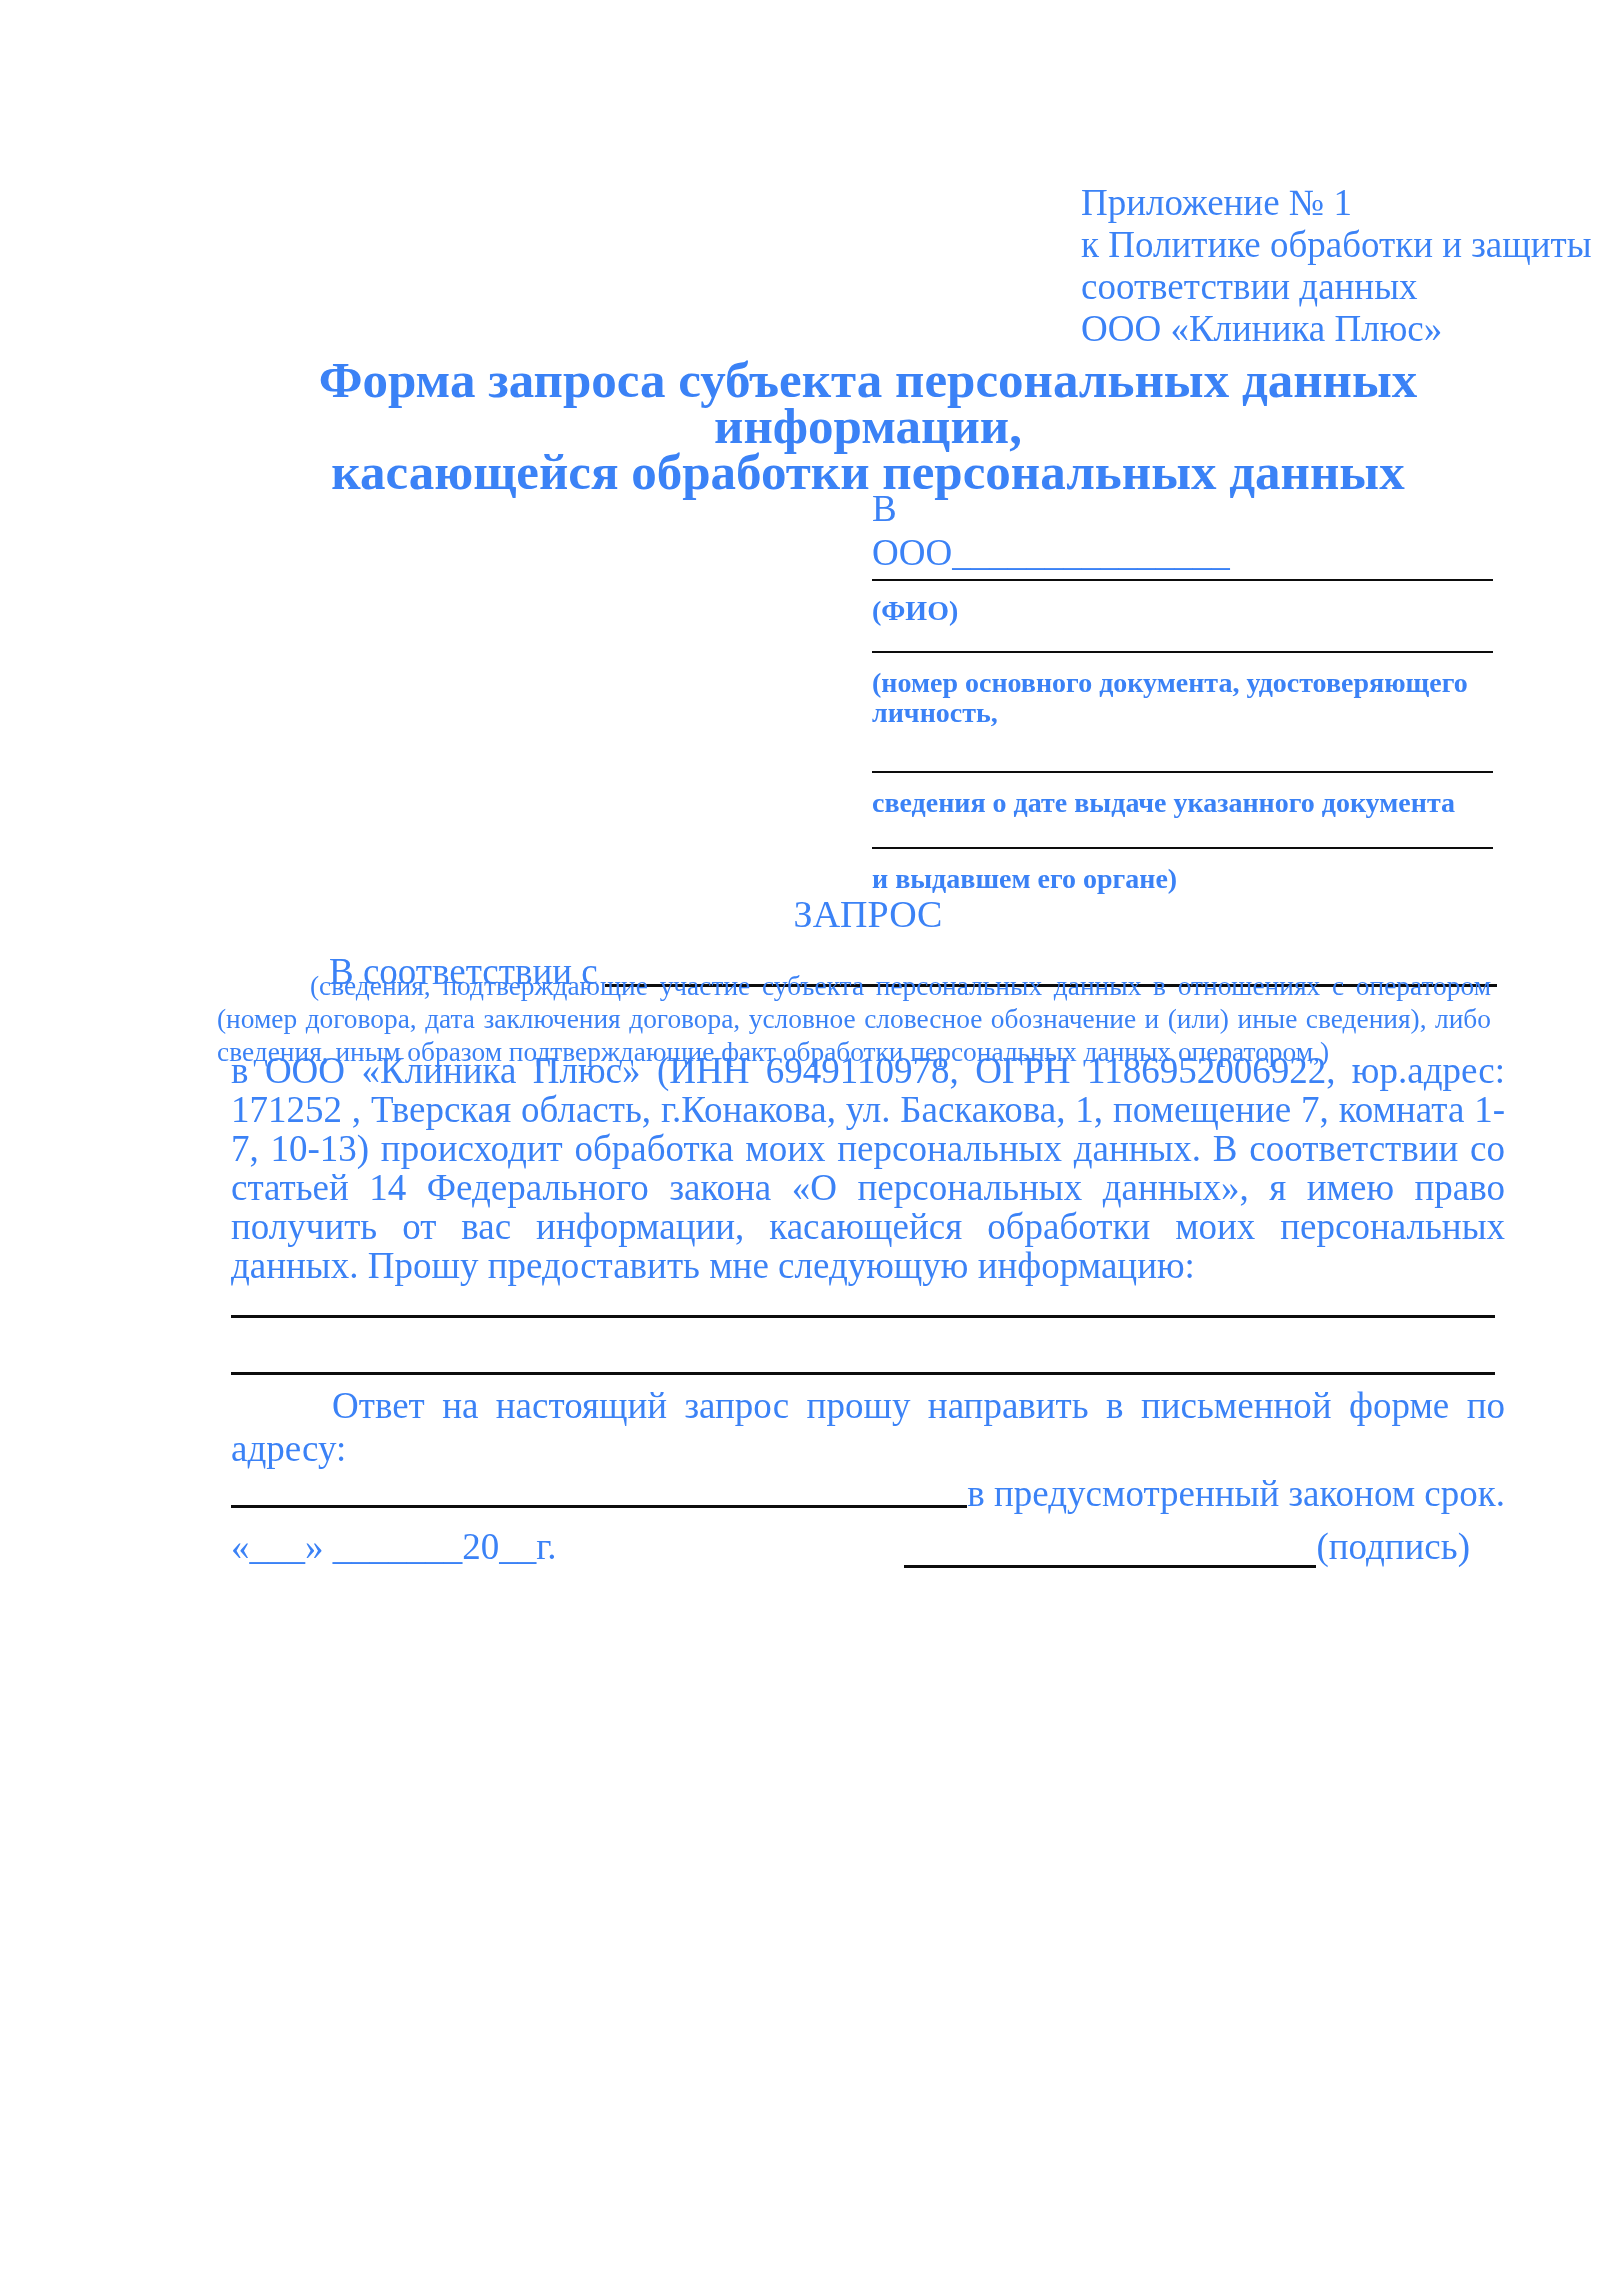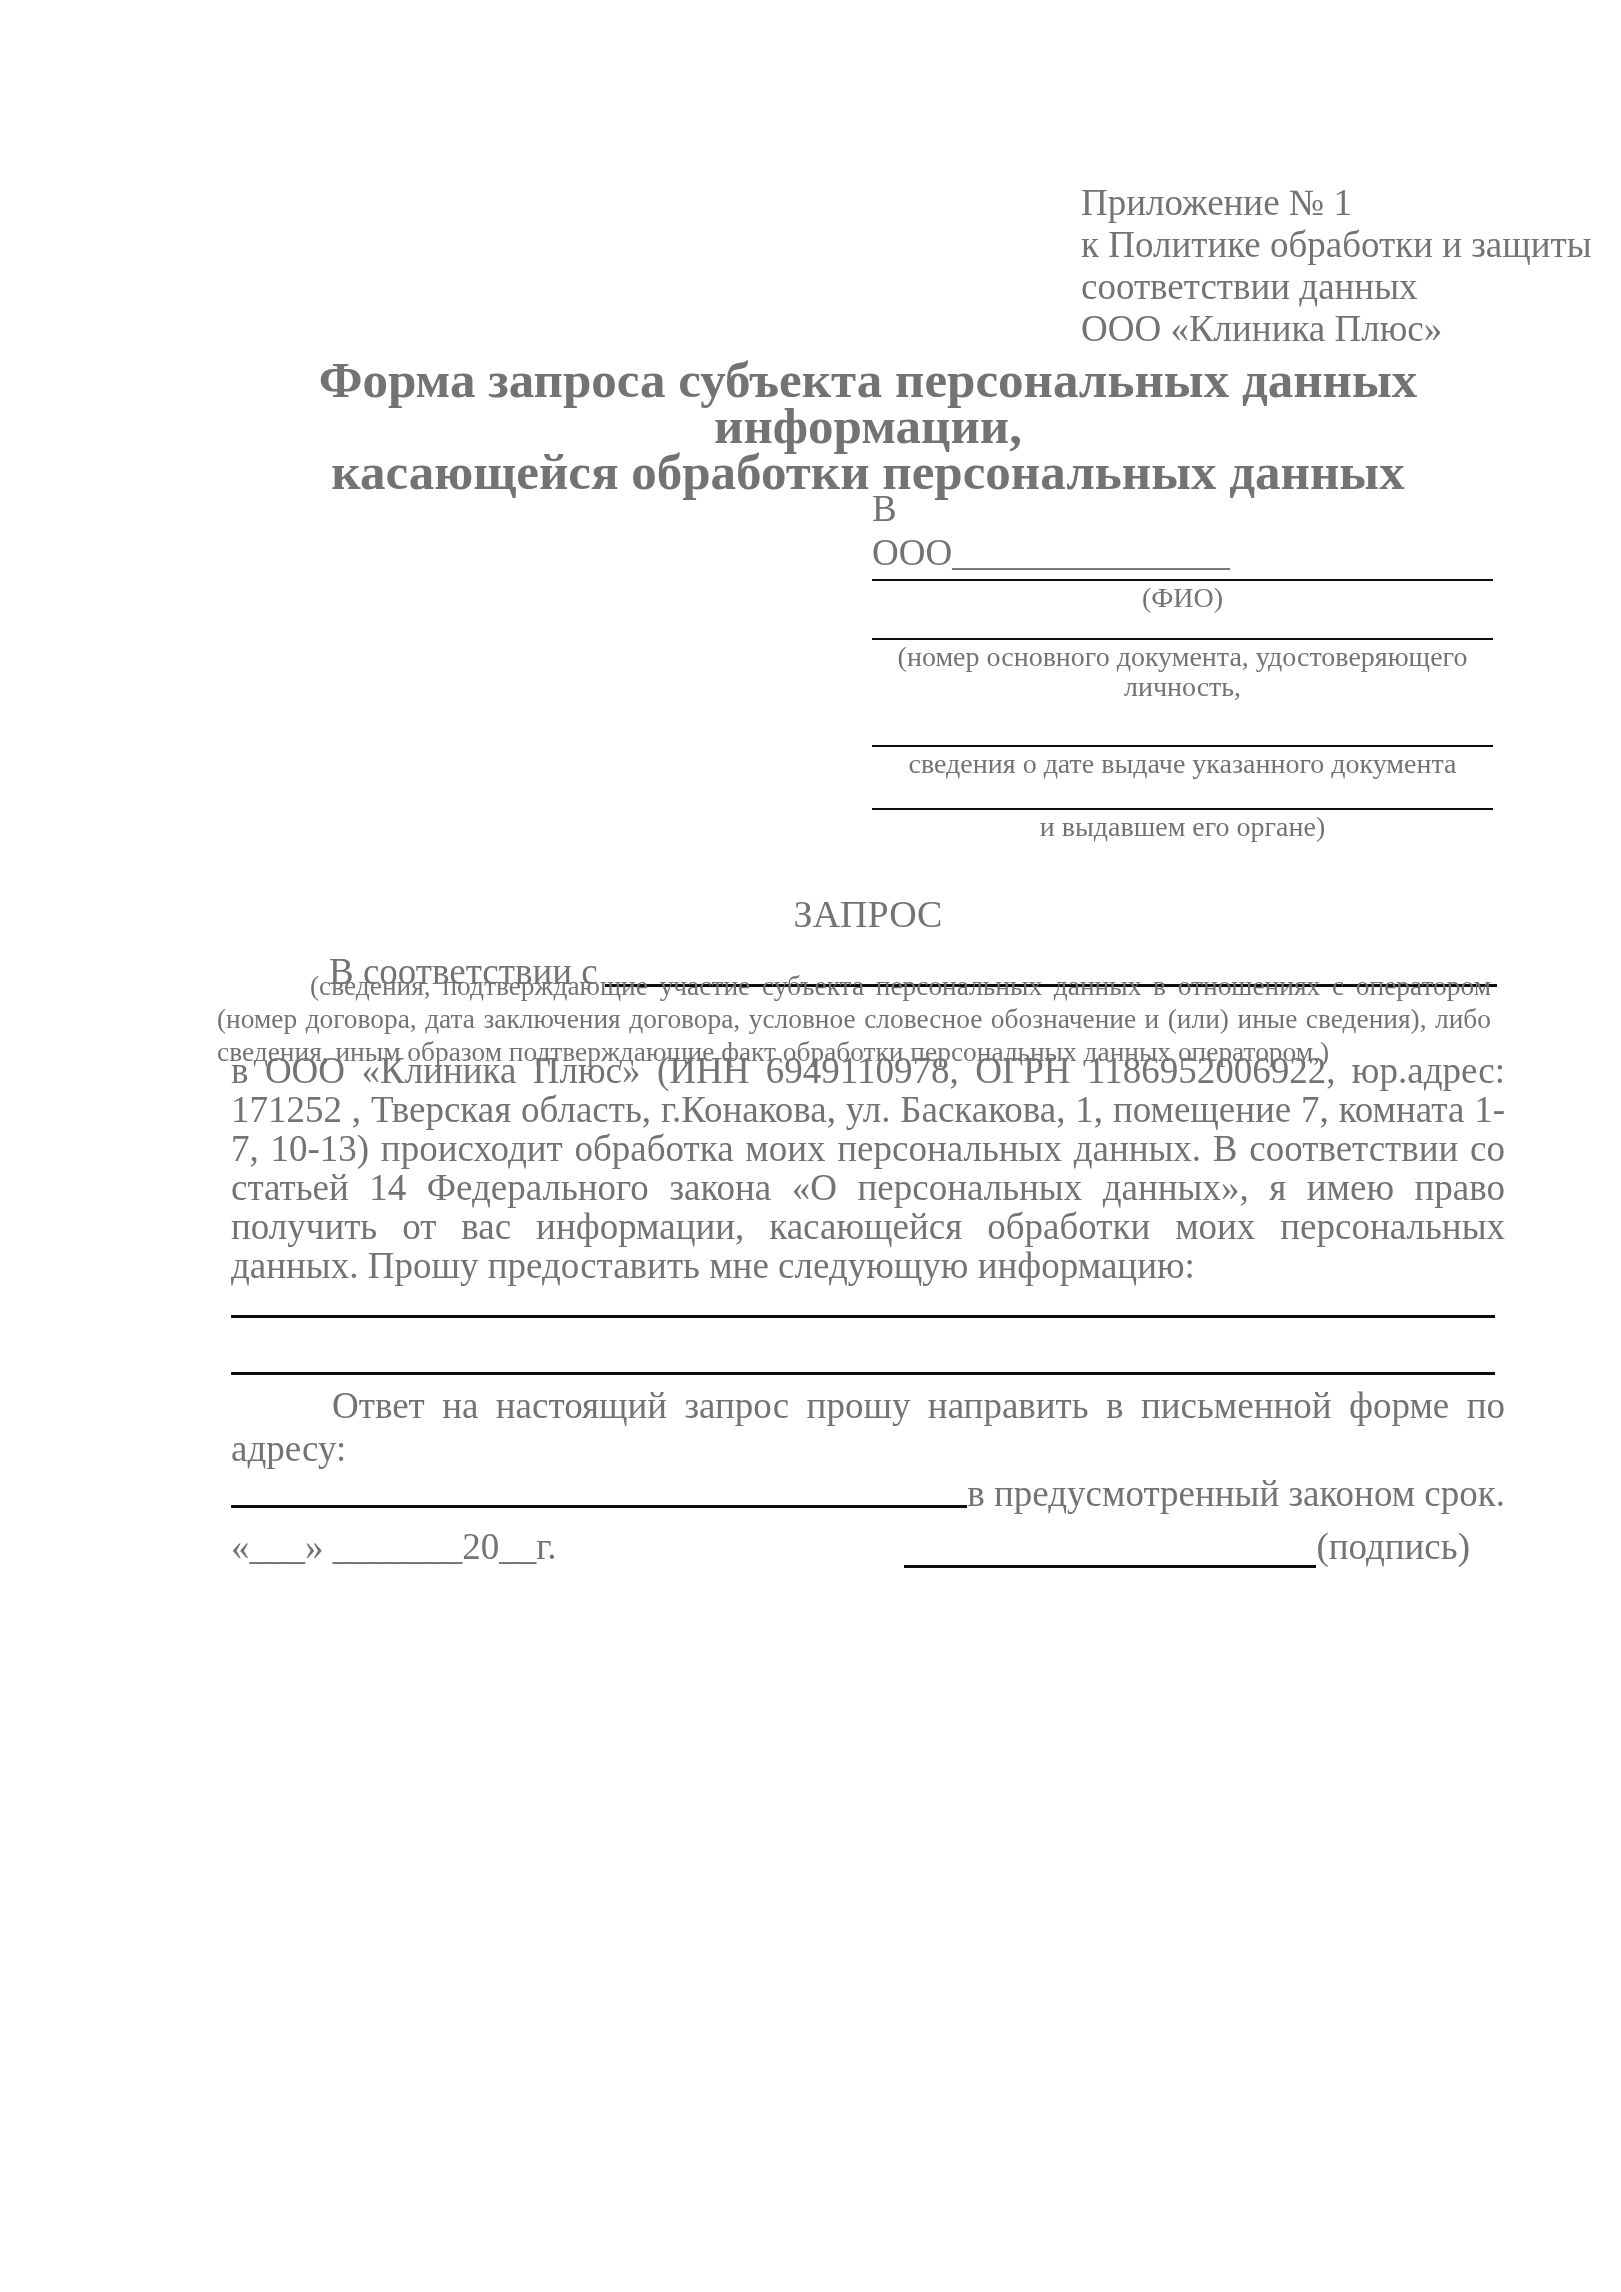--- a/index.html
+++ b/index.html
@@ -3,34 +3,34 @@
 <meta charset="utf-8">
 <style>
   html, body { margin: 0; padding: 0; background: #e8e8e8; }
   .page {
     position: relative;
     width: 1621px;
     height: 2293px;
     margin: 0 auto;
     background: #ffffff;
     font-family: "Liberation Serif", "DejaVu Serif", serif;
-    color: #737373;
+    color: #3b82f6;
     overflow: hidden;
   }
   .abs { position: absolute; }
 
   
   .header-block { left: 1081px; top: 182px; font-size: 37px; line-height: 42px; white-space: nowrap; }
 
   
   .doc-title { left: 231px; top: 357px; width: 1274px; text-align: center; font-weight: bold; font-size: 51px; line-height: 46px; }
 
   
   .addressee { left: 872px; top: 487px; width: 621px; font-size: 37px; line-height: 44px; }
-  .acap { border-top: 2.9px solid #0d0d0d; text-align: center; font-size: 28px; line-height: 30px; padding-top: 2px; }
+  .acap { border-top: 2.9px solid #0d0d0d; font-size: 28px; line-height: 30px; padding-top: 15px; font-weight: bold; }
   .acap-1 { margin-top: 3.9px; }
   .acap-2 { margin-top: 25.5px; }
   .acap-3 { margin-top: 43px; }
   .acap-4 { margin-top: 29px; }
 
   
   .zapros-heading { left: 231px; top: 894px; width: 1274px; text-align: center; font-size: 38px; line-height: 41px; }
   .intro-row { left: 231px; top: 927px; width: 1266px; display: flex; font-size: 37px; line-height: 41px; margin-top: 24px; }
   .intro-row .lead { margin-left: 98px; white-space: nowrap; }
   .fill-line { flex: 1 1 auto; border-bottom: 3.9px solid #0d0d0d; margin-bottom: 4.9px; margin-left: 7.8px; }

